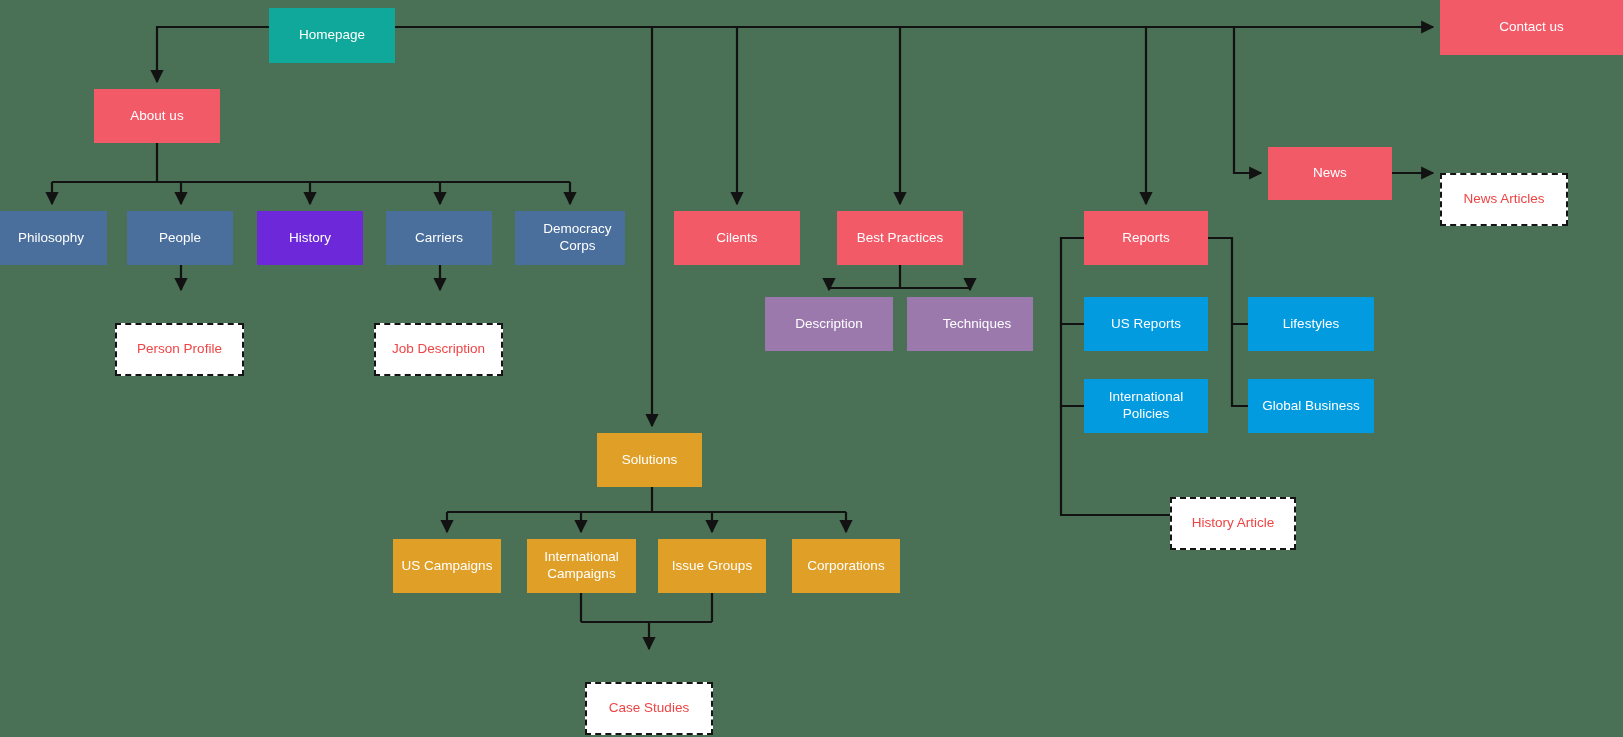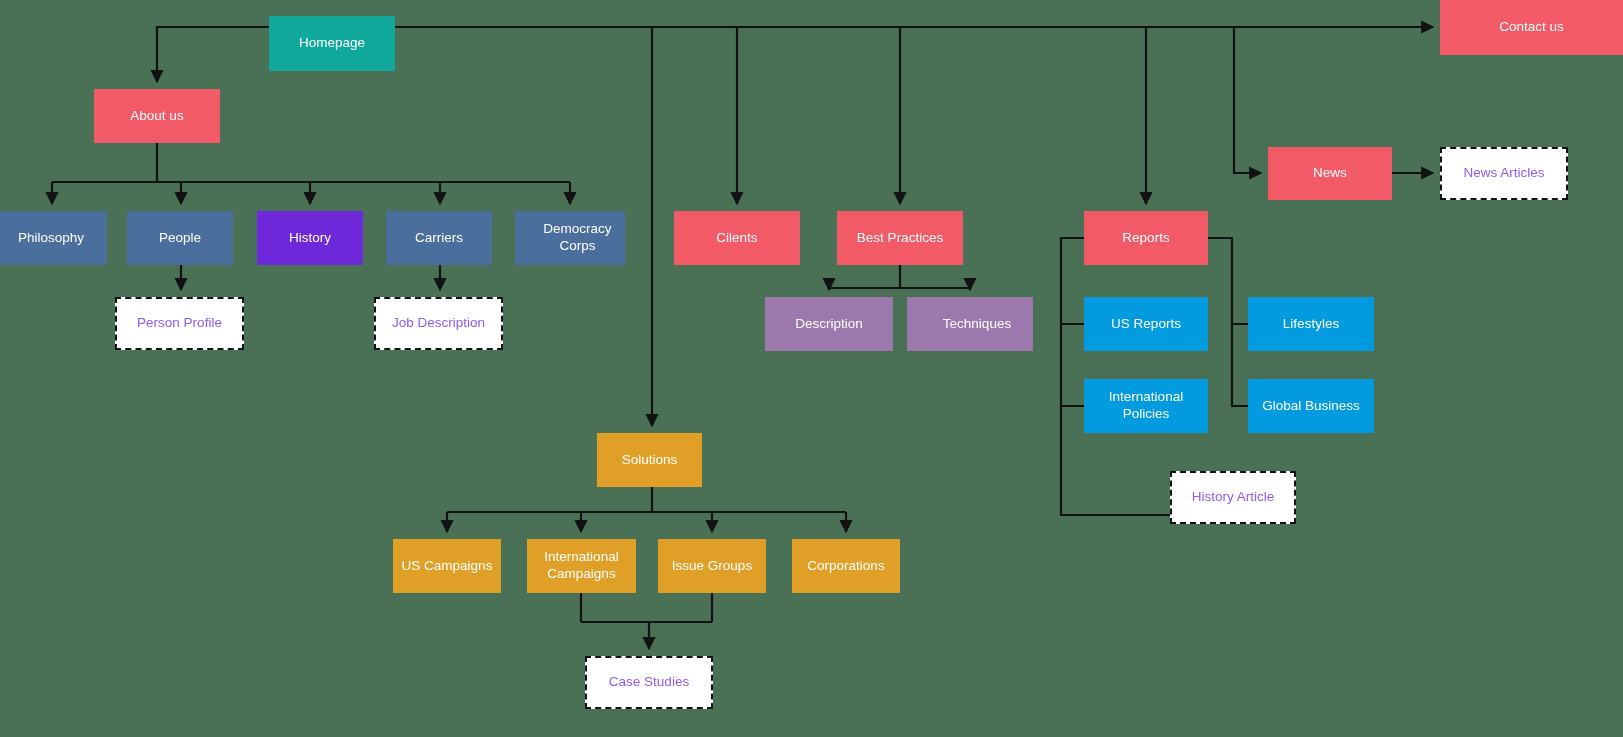--- a/index.html
+++ b/index.html
@@ -31,22 +31,23 @@
     justify-content: center;
     text-align: center;
     font-size: 13.5px;
     line-height: 1.25;
     color: #ffffff;
     padding: 2px 6px;
     z-index: 2;
   }
   .node.doc {
     background: #ffffff;
-    color: #8b5cf6;
+    color: #ef4444;
     border: 2.5px dashed #141414;
+    margin-top: 26px;
   }
   .node .lbl {
     display: block;
     width: 100%;
   }
 </style>
 </head>
 <body style="background: rgb(74, 112, 85);">
 
 <div id="canvas" style="background: rgb(74, 112, 85);">
@@ -99,21 +100,21 @@
       <path d="M 846 512 L 846 532" marker-end="url(#arw)"></path>
 
       <path d="M 581 593 L 581 622"></path>
       <path d="M 712 593 L 712 622"></path>
       <path d="M 581 622 L 712 622"></path>
       <path d="M 649 622 L 649 649" marker-end="url(#arw)"></path>
     </g>
   </svg>
 
   <div id="nodes">
-      <div class="node" style="left: 269px; top: 16px; width: 126px; height: 55px; background: rgb(15, 168, 155);">
+      <div class="node" style="left: 269px; top: 8px; width: 126px; height: 55px; background: rgb(15, 168, 155);">
         <span class="lbl">Homepage</span>
       </div>
       <div class="node" style="left: 1440px; top: 0px; width: 183px; height: 55px; background: rgb(242, 90, 104);">
         <span class="lbl">Contact us</span>
       </div>
       <div class="node" style="left: 94px; top: 89px; width: 126px; height: 54px; background: rgb(242, 90, 104);">
         <span class="lbl">About us</span>
       </div>
       <div class="node" style="left: 1268px; top: 147px; width: 124px; height: 53px; background: rgb(242, 90, 104);">
         <span class="lbl">News</span>

